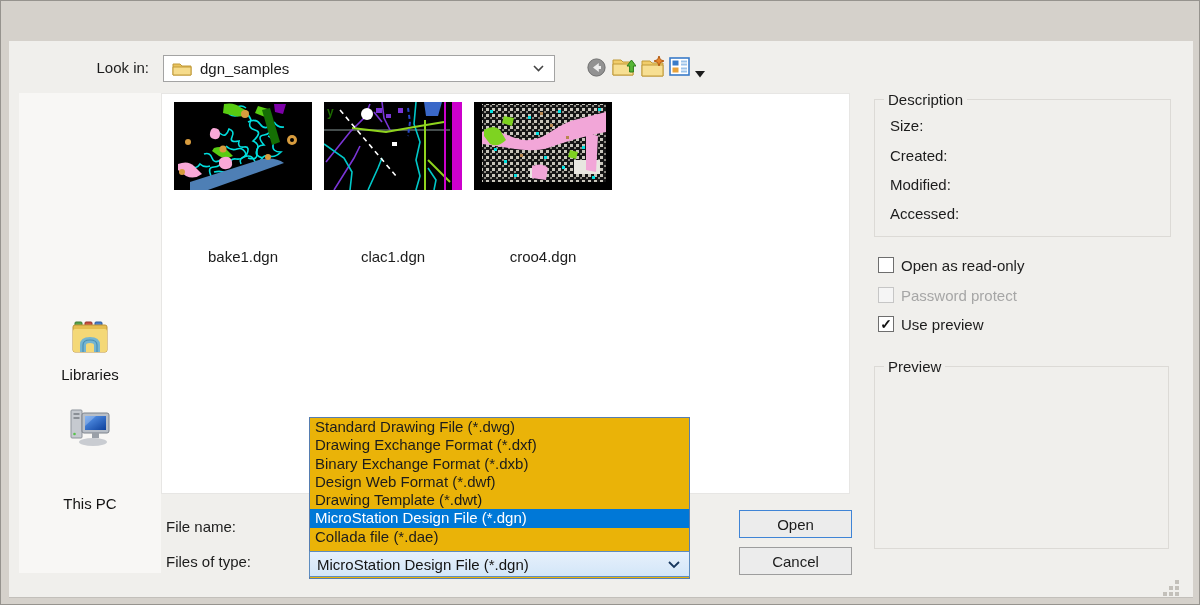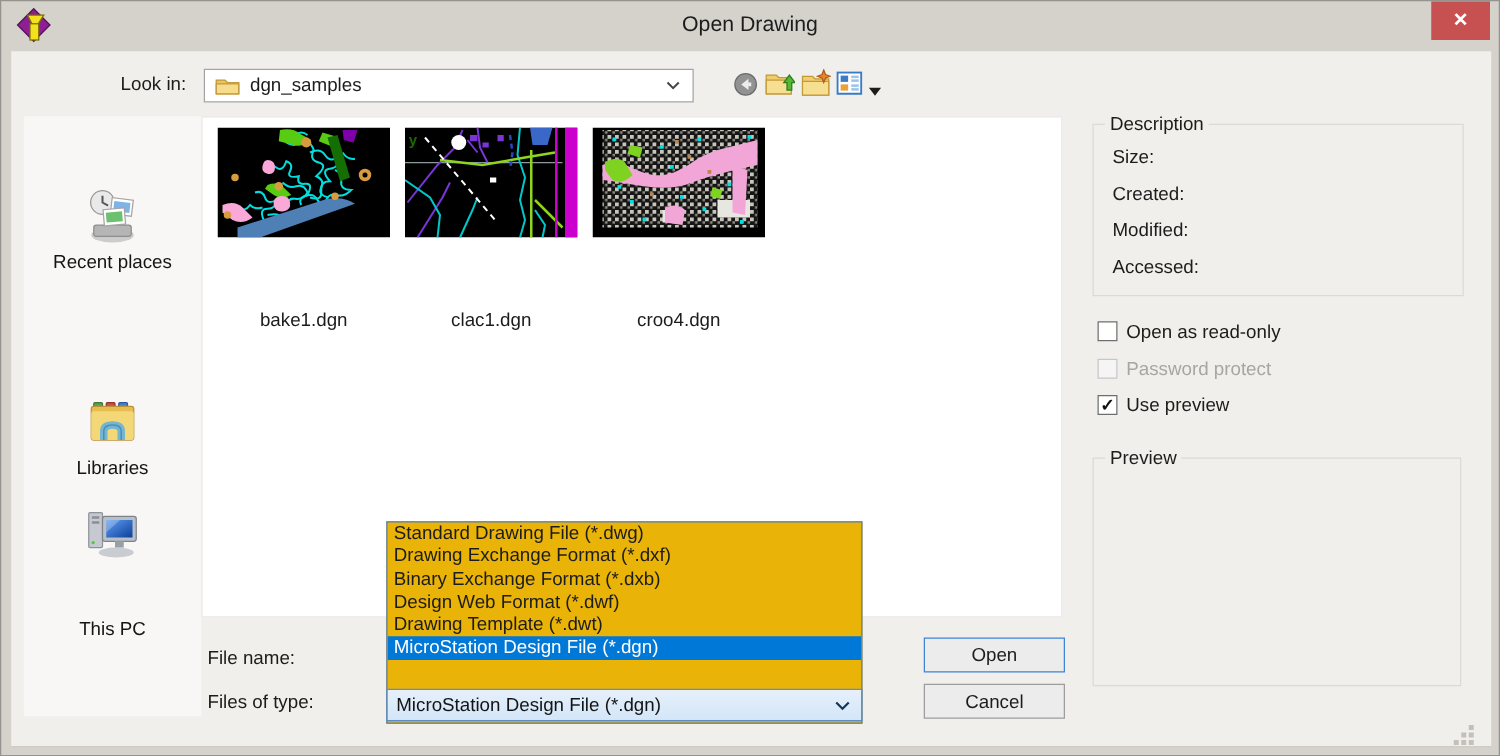--- a/index.html
+++ b/index.html
@@ -73,31 +73,20 @@
   .btn-open{top:469px;border:1px solid #3f84d6;}
   .btn-cancel{top:506px;border:1px solid #9d9d9d;}
 
   .grip{position:absolute;left:1153px;top:538px;}
 </style>
 </head>
 <body>
 
 <div class="window">
 
-  <div class="titlebar">
-    <svg class="app-icon" width="28" height="30" viewBox="0 0 28 30">
-      <path d="M14 1 L27 14 L14 27 L1 14 Z" fill="#8d1f92" stroke="#56105a"></path>
-      <path d="M9 6 h13 l-5 8 h-4 z" fill="#f2e11c" stroke="#7c6e00"></path>
-      <rect x="11" y="13" width="7" height="13" fill="#f2e11c" stroke="#7c6e00"></rect>
-    </svg>
-    <div class="title">Open Drawing</div>
-    <div class="close-btn">
-      <span>✕</span>
-    </div>
-  </div>
 
   <div class="client">
 
     <div class="lookin-label">Look in:</div>
     <div class="lookin-combo">
       <svg class="fold" width="20" height="16" viewBox="0 0 20 16">
         <path d="M1 3 h7 l2 2 h9 v9 H1 z" fill="#e9c35e" stroke="#c19a39"></path>
         <path d="M1 6 h18 v8 H1 z" fill="#f6dc8c" stroke="#c19a39"></path>
       </svg>
       <span class="val">dgn_samples</span>
@@ -138,39 +127,20 @@
       </svg>
     </div>
     <div class="tbtn" style="left:686px;top:23px;">
       <svg width="10" height="7" viewBox="0 0 10 7">
         <path d="M0 0 h10 L5 6.5 z" fill="#1c1c1c"></path>
       </svg>
     </div>
 
     <div class="sidebar">
 
-      <div class="side-item" style="top:56px;">
-        <div class="ic">
-          <svg width="48" height="46" viewBox="0 0 48 46">
-            <ellipse cx="24" cy="38" rx="17" ry="6" fill="#cccccc"></ellipse>
-            <rect x="9" y="30" width="30" height="9" rx="2" fill="#b5b5b5" stroke="#8e8e8e"></rect>
-            <circle cx="16" cy="12" r="9.5" fill="#e9e9e9" stroke="#979797"></circle>
-            <path d="M16 6.5 v5.5 l4.5 2.5" stroke="#555" stroke-width="1.6" fill="none"></path>
-            <g transform="rotate(7 31 15)">
-              <rect x="23" y="9" width="17" height="13" fill="#fff" stroke="#a5a5a5"></rect>
-              <rect x="25" y="11.5" width="13" height="8" fill="#7fb2e5"></rect>
-            </g>
-            <g transform="rotate(-5 26 24)">
-              <rect x="17" y="17" width="17" height="13" fill="#fff" stroke="#a5a5a5"></rect>
-              <rect x="19" y="19.5" width="13" height="8" fill="#6cc06f"></rect>
-            </g>
-          </svg>
-        </div>
-        <div class="lb">Recent places</div>
-      </div>
 
 
       <div class="side-item" style="top:221px;">
         <div class="ic">
           <svg width="48" height="44" viewBox="0 0 48 44">
             <rect x="9" y="6" width="7" height="6" rx="1" fill="#57a34a" stroke="#3c7a33"></rect>
             <rect x="19" y="6" width="7" height="6" rx="1" fill="#c94f3f" stroke="#94352a"></rect>
             <rect x="29" y="6" width="7" height="6" rx="1" fill="#4a7fc9" stroke="#2f5a99"></rect>
             <rect x="7" y="9" width="34" height="27" rx="2" fill="#e5bd4e" stroke="#bd923a"></rect>
             <rect x="7" y="13" width="34" height="23" rx="2" fill="#f4d877"></rect>
@@ -365,20 +335,21 @@
     <div class="row-label" style="top:477px;">File name:</div>
     <div class="row-label" style="top:512px;">Files of type:</div>
 
     <div class="popup">
         <div class="popup-item">Standard Drawing File (*.dwg)</div>
         <div class="popup-item">Drawing Exchange Format (*.dxf)</div>
         <div class="popup-item">Binary Exchange Format (*.dxb)</div>
         <div class="popup-item">Design Web Format (*.dwf)</div>
         <div class="popup-item">Drawing Template (*.dwt)</div>
         <div class="popup-item hl">MicroStation Design File (*.dgn)</div>
+        <div class="popup-item">Collada file (*.dae)</div>
       </div>
 
     <div class="type-combo">
       <span class="val">MicroStation Design File (*.dgn)</span>
       <svg class="chev" width="12" height="8" viewBox="0 0 12 8">
         <path d="M1 1 L6 6 L11 1" fill="none" stroke="#17375e" stroke-width="1.8"></path>
       </svg>
     </div>
 
     <div class="btn btn-open">Open</div>

